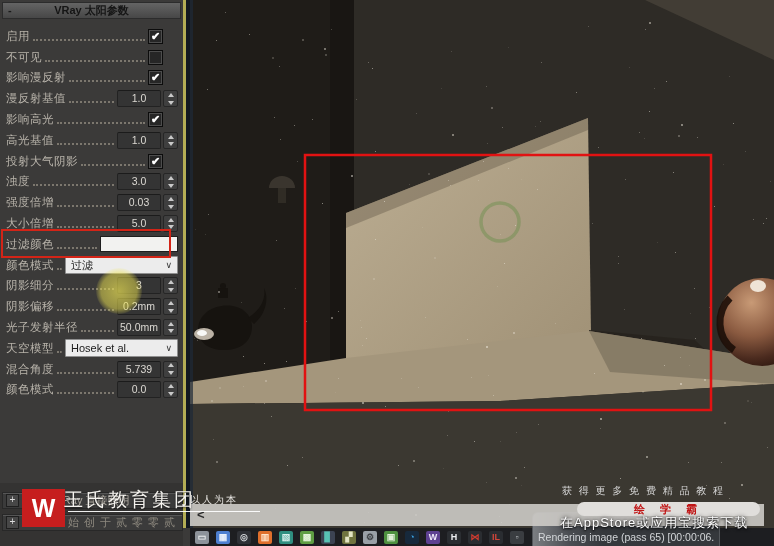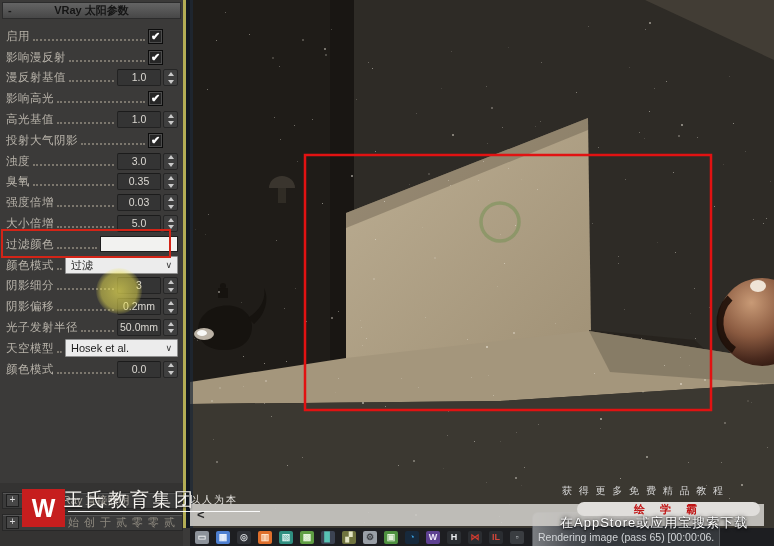--- a/index.html
+++ b/index.html
@@ -329,20 +329,25 @@
       <span id="rollout-collapse">-</span>
       <span>VRay 太阳参数</span>
     </div>
     <div id="param-rows">
         <div class="prow">
           <span class="lbl">启用</span>
           <div class="leader"></div>
           <div class="cb">✔</div>
         </div>
         <div class="prow">
+          <span class="lbl">不可见</span>
+          <div class="leader"></div>
+          <div class="cb"></div>
+        </div>
+        <div class="prow">
           <span class="lbl">影响漫反射</span>
           <div class="leader"></div>
           <div class="cb">✔</div>
         </div>
         <div class="prow">
           <span class="lbl">漫反射基值</span>
           <div class="leader"></div>
           <div class="field">1.0</div>
           <div class="spinner">
             <div class="sp up">
@@ -373,33 +378,20 @@
         </div>
         <div class="prow">
           <span class="lbl">投射大气阴影</span>
           <div class="leader"></div>
           <div class="cb">✔</div>
         </div>
         <div class="prow">
           <span class="lbl">浊度</span>
           <div class="leader"></div>
           <div class="field">3.0</div>
-          <div class="spinner">
-            <div class="sp up">
-              <i></i>
-            </div>
-            <div class="sp dn">
-              <i></i>
-            </div>
-          </div>
-        </div>
-        <div class="prow">
-          <span class="lbl">臭氧</span>
-          <div class="leader"></div>
-          <div class="field">0.35</div>
           <div class="spinner">
             <div class="sp up">
               <i></i>
             </div>
             <div class="sp dn">
               <i></i>
             </div>
           </div>
         </div>
         <div class="prow">
@@ -479,20 +471,33 @@
               <i></i>
             </div>
           </div>
         </div>
         <div class="prow">
           <span class="lbl">天空模型</span>
           <div class="leader"></div>
           <div class="dd">
             <span>Hosek et al.</span>
             <span class="chev">∨</span>
+          </div>
+        </div>
+        <div class="prow">
+          <span class="lbl">混合角度</span>
+          <div class="leader"></div>
+          <div class="field">5.739</div>
+          <div class="spinner">
+            <div class="sp up">
+              <i></i>
+            </div>
+            <div class="sp dn">
+              <i></i>
+            </div>
           </div>
         </div>
         <div class="prow">
           <span class="lbl">颜色模式</span>
           <div class="leader"></div>
           <div class="field">0.0</div>
           <div class="spinner">
             <div class="sp up">
               <i></i>
             </div>

